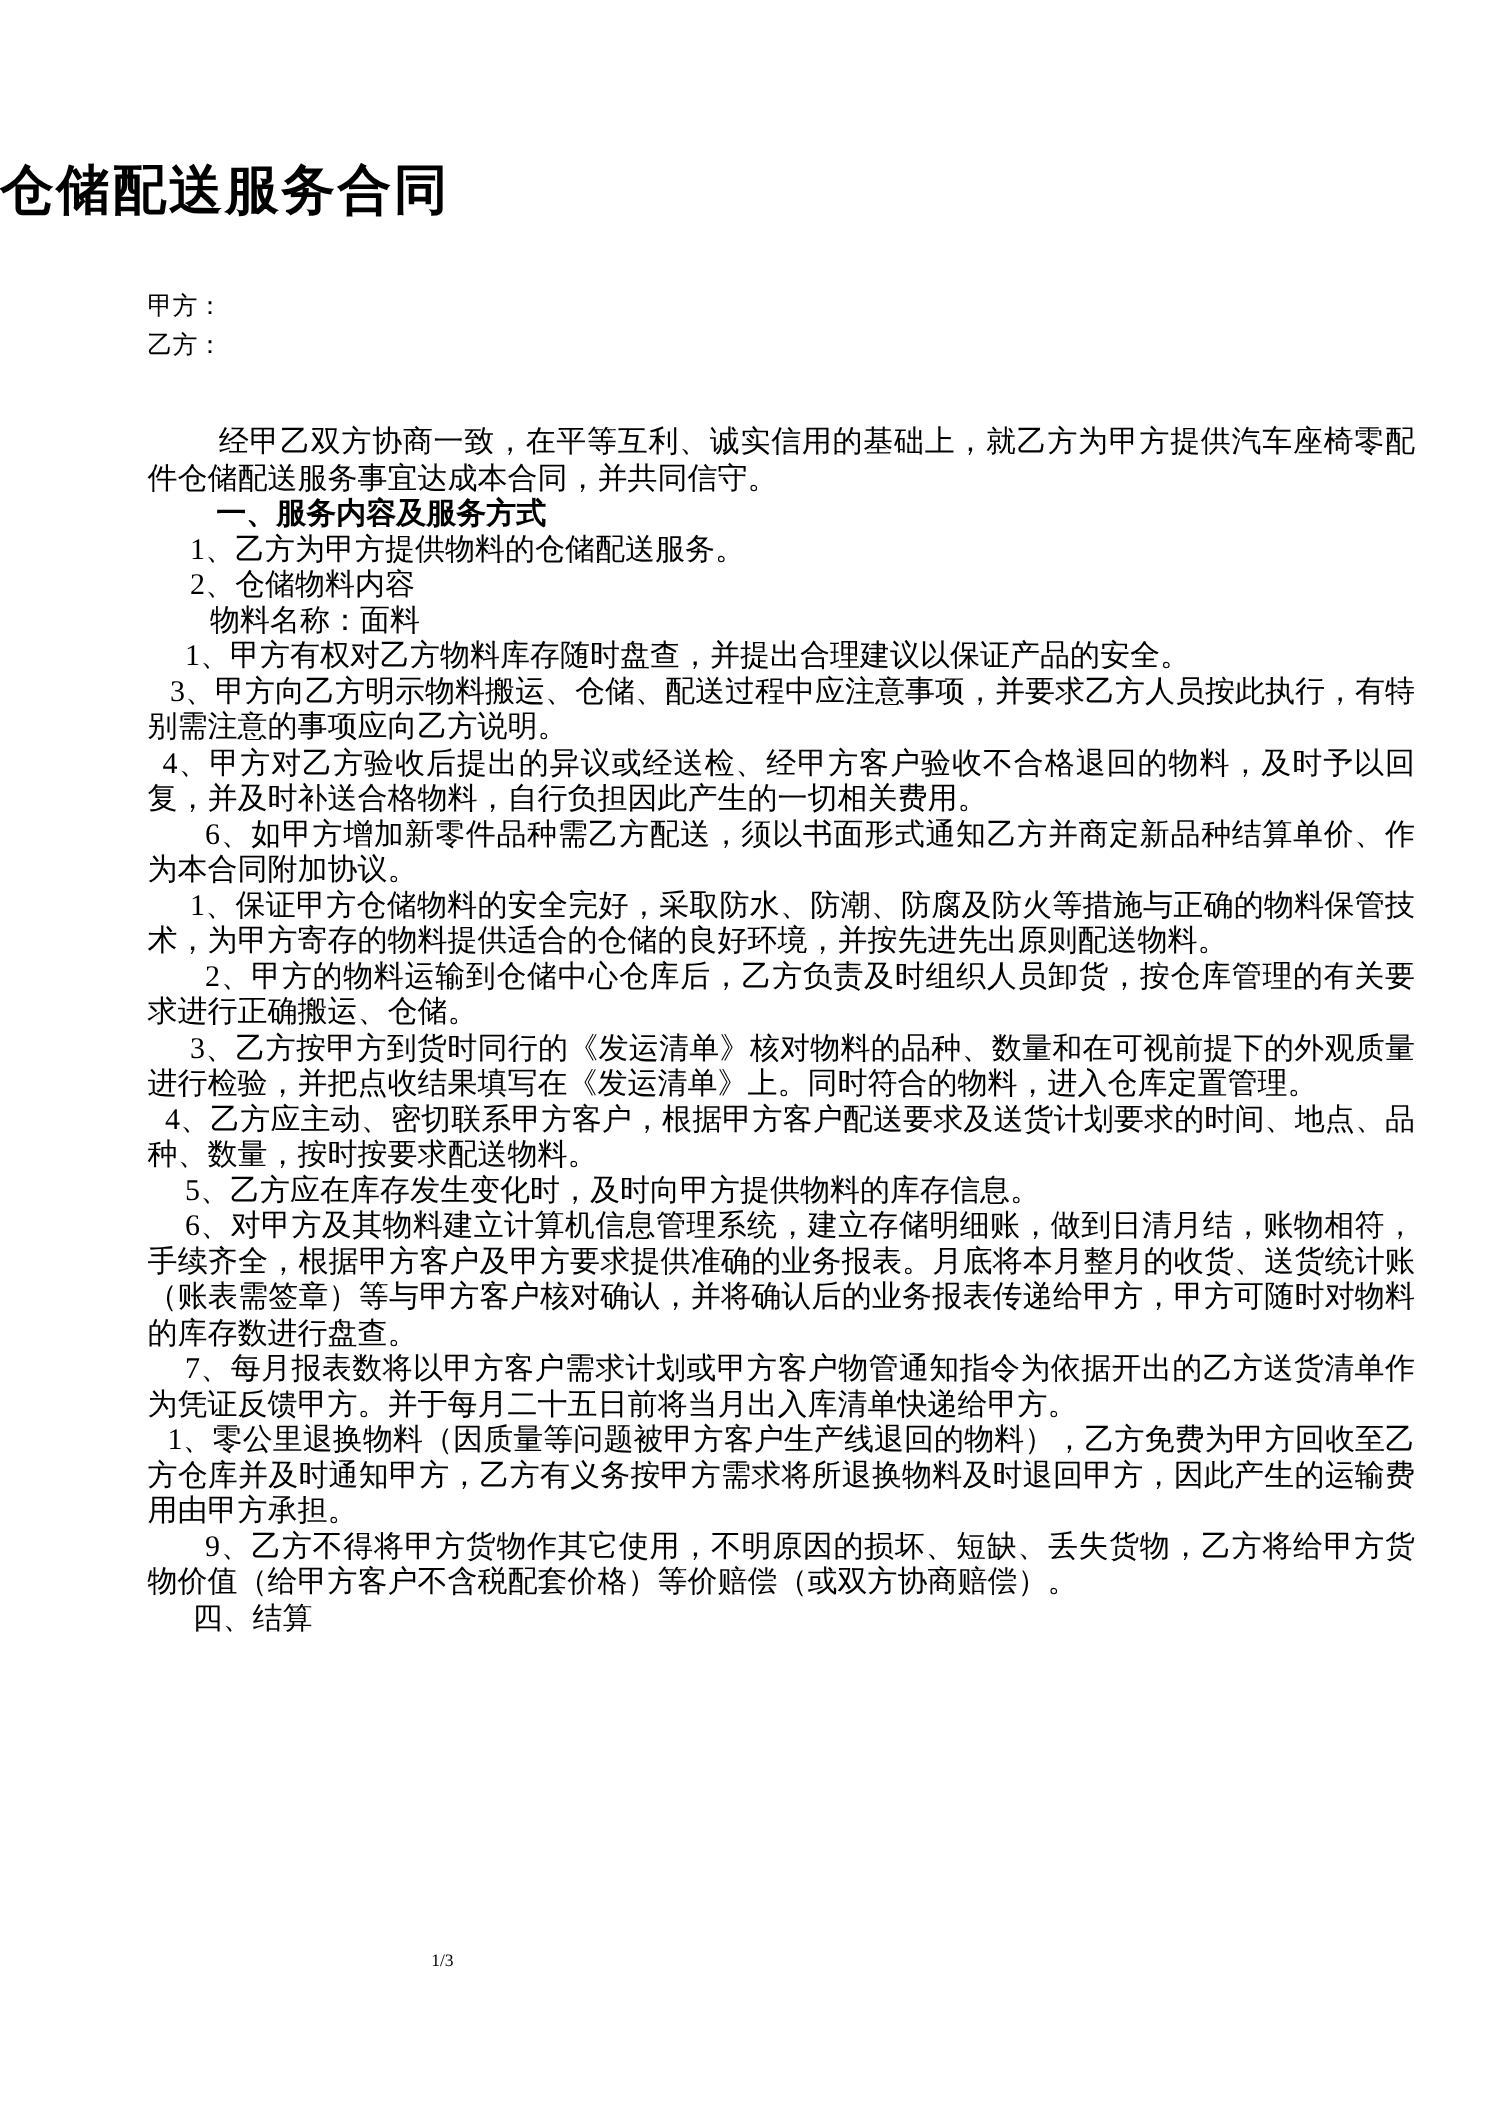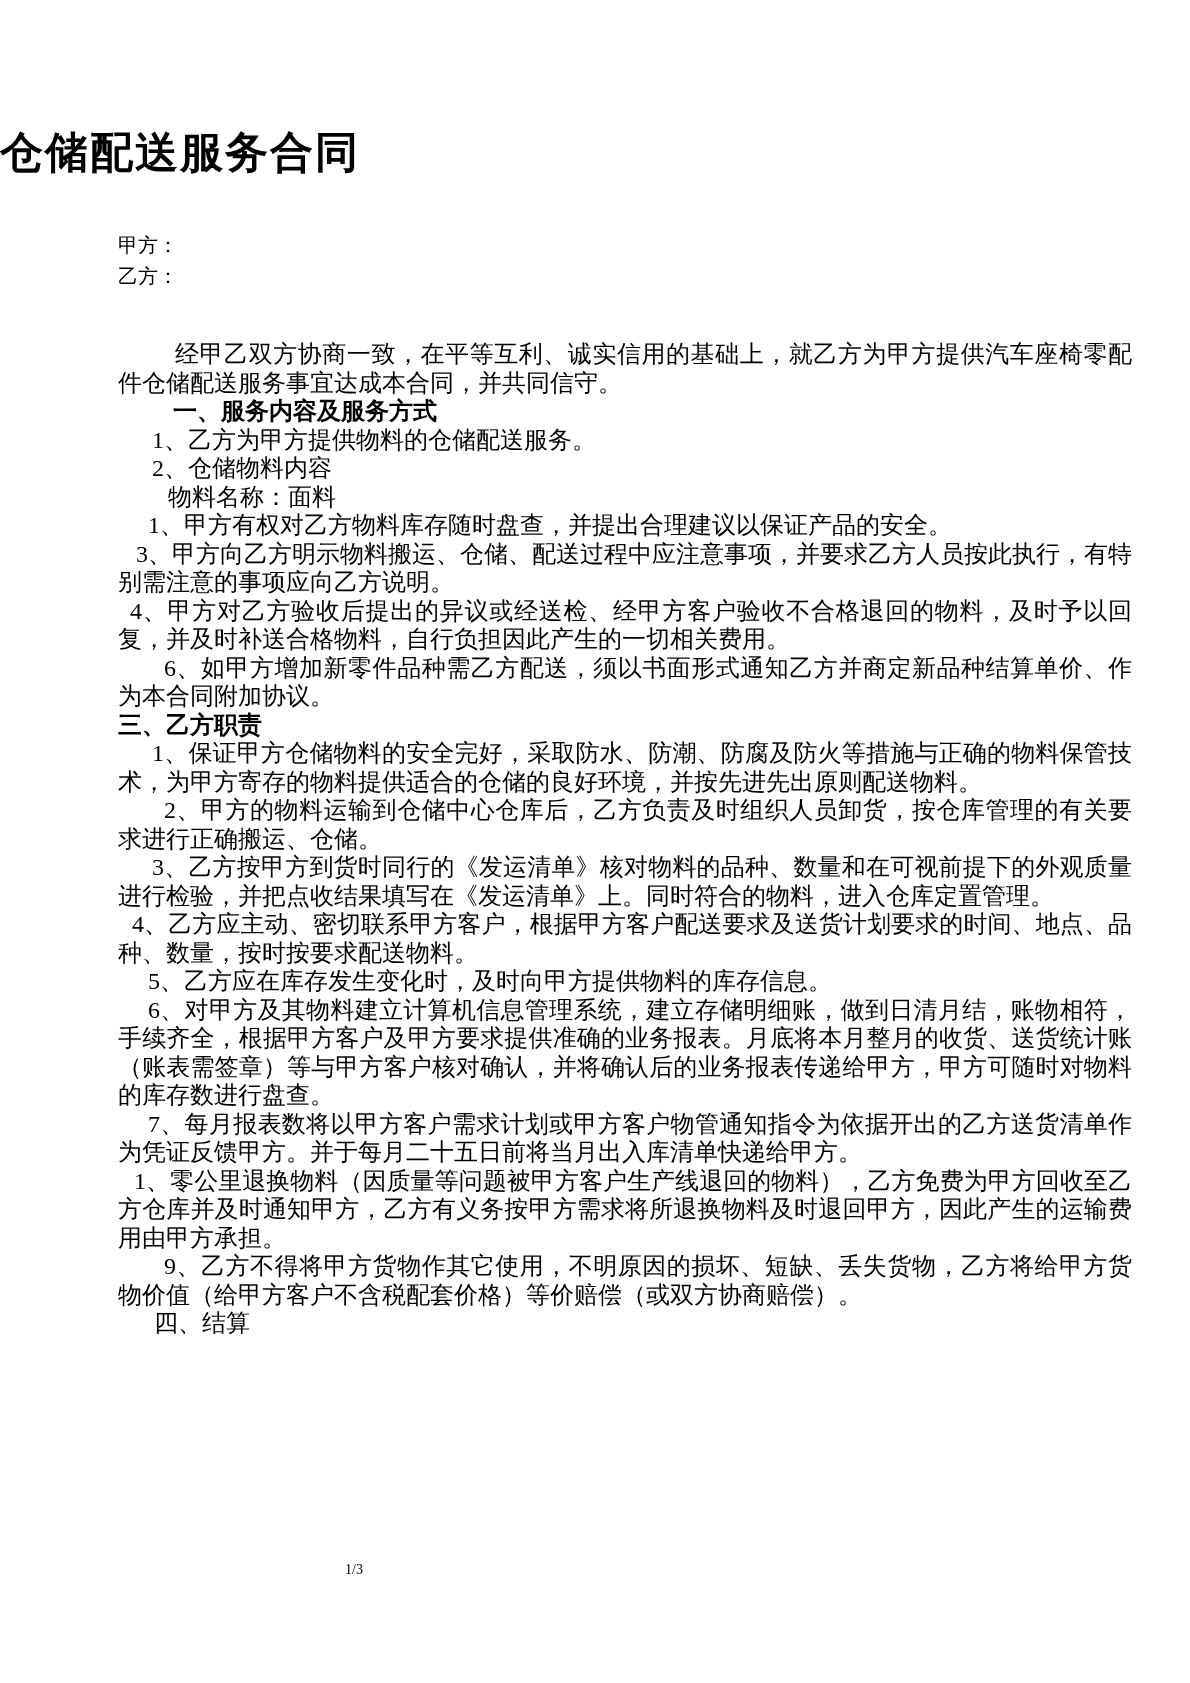--- a/index.html
+++ b/index.html
@@ -83,21 +83,20 @@
   <div class="body-text">
     <p class="ind-57">经甲乙双方协商一致，在平等互利、诚实信用的基础上，就乙方为甲方提供汽车座椅零配件仓储配送服务事宜达成本合同，并共同信守。</p>
     <p class="hd ind-55">一、服务内容及服务方式</p>
     <p class="ind-34">1、乙方为甲方提供物料的仓储配送服务。</p>
     <p class="ind-34">2、仓储物料内容</p>
     <p class="ind-50">物料名称：面料</p>
     <p class="ind-30">1、甲方有权对乙方物料库存随时盘查，并提出合理建议以保证产品的安全。</p>
     <p class="ind-18">3、甲方向乙方明示物料搬运、仓储、配送过程中应注意事项，并要求乙方人员按此执行，有特别需注意的事项应向乙方说明。</p>
     <p class="ind-12">4、甲方对乙方验收后提出的异议或经送检、经甲方客户验收不合格退回的物料，及时予以回复，并及时补送合格物料，自行负担因此产生的一切相关费用。</p>
     <p class="ind-46">6、如甲方增加新零件品种需乙方配送，须以书面形式通知乙方并商定新品种结算单价、作为本合同附加协议。</p>
-    <p class="hd ind-0">三、乙方职责</p>
     <p class="ind-34">1、保证甲方仓储物料的安全完好，采取防水、防潮、防腐及防火等措施与正确的物料保管技术，为甲方寄存的物料提供适合的仓储的良好环境，并按先进先出原则配送物料。</p>
     <p class="ind-46">2、甲方的物料运输到仓储中心仓库后，乙方负责及时组织人员卸货，按仓库管理的有关要求进行正确搬运、仓储。</p>
     <p class="ind-34">3、乙方按甲方到货时同行的《发运清单》核对物料的品种、数量和在可视前提下的外观质量进行检验，并把点收结果填写在《发运清单》上。同时符合的物料，进入仓库定置管理。</p>
     <p class="ind-14">4、乙方应主动、密切联系甲方客户，根据甲方客户配送要求及送货计划要求的时间、地点、品种、数量，按时按要求配送物料。</p>
     <p class="ind-30">5、乙方应在库存发生变化时，及时向甲方提供物料的库存信息。</p>
     <p class="ind-30">6、对甲方及其物料建立计算机信息管理系统，建立存储明细账，做到日清月结，账物相符，手续齐全，根据甲方客户及甲方要求提供准确的业务报表。月底将本月整月的收货、送货统计账（账表需签章）等与甲方客户核对确认，并将确认后的业务报表传递给甲方，甲方可随时对物料的库存数进行盘查。</p>
     <p class="ind-30">7、每月报表数将以甲方客户需求计划或甲方客户物管通知指令为依据开出的乙方送货清单作为凭证反馈甲方。并于每月二十五日前将当月出入库清单快递给甲方。</p>
     <p class="ind-16">1、零公里退换物料（因质量等问题被甲方客户生产线退回的物料），乙方免费为甲方回收至乙方仓库并及时通知甲方，乙方有义务按甲方需求将所退换物料及时退回甲方，因此产生的运输费用由甲方承担。</p>
     <p class="ind-46">9、乙方不得将甲方货物作其它使用，不明原因的损坏、短缺、丢失货物，乙方将给甲方货物价值（给甲方客户不含税配套价格）等价赔偿（或双方协商赔偿）。</p>
     <p class="ind-36">四、结算</p>

